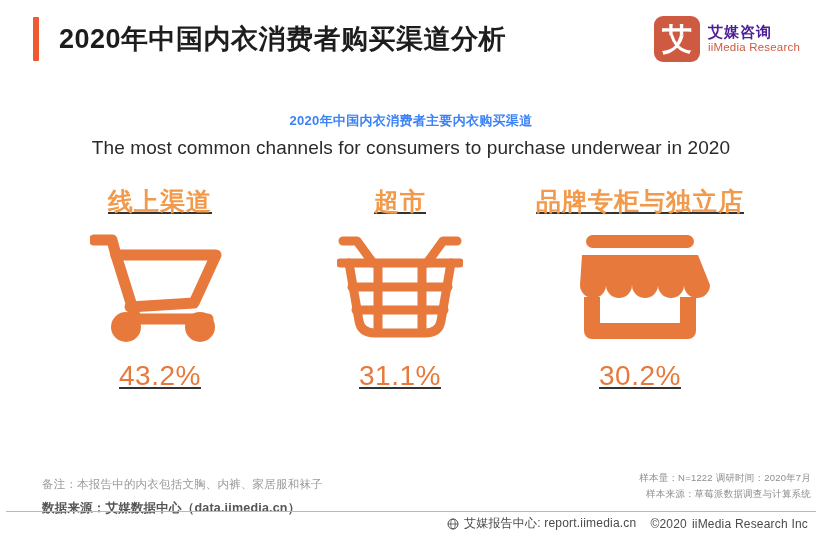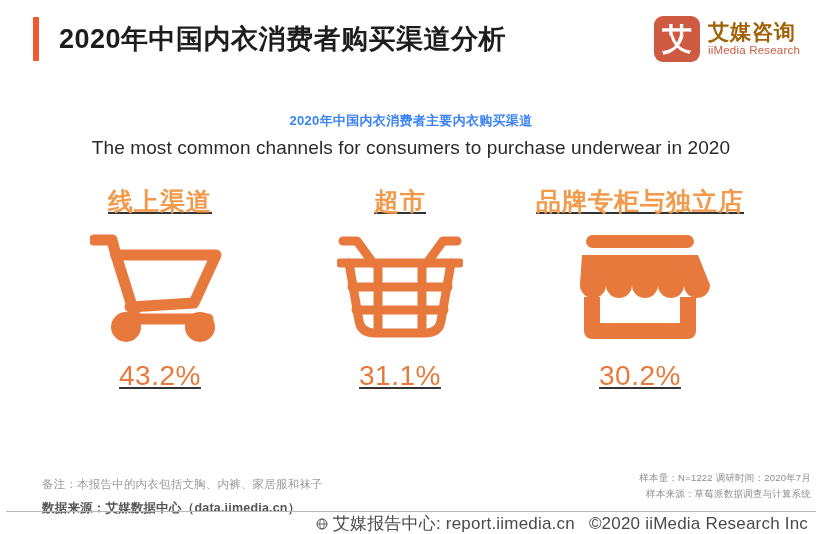--- a/index.html
+++ b/index.html
@@ -68,22 +68,22 @@
     font-weight: 700;
     line-height: 1;
     font-family: "Liberation Sans", "DejaVu Sans", sans-serif;
   }
   .brand-text {
     display: flex;
     flex-direction: column;
     justify-content: center;
   }
   .brand-cn {
-    color: #a16207;
-    font-size: 21px;
+    color: #4c1d95;
+    font-size: 15px;
     font-weight: 700;
     line-height: 1.15;
     letter-spacing: 1px;
   }
   .brand-en {
     color: #CE5A41;
     font-size: 11.5px;
     font-weight: 400;
     line-height: 1.2;
     letter-spacing: 0.2px;
@@ -204,21 +204,21 @@
     width: 822px;
     height: 21px;
     display: flex;
     align-items: center;
     justify-content: flex-end;
     padding-right: 14px;
     box-sizing: border-box;
     gap: 5px;
   }
   .bottom-text {
-    font-size: 17px;
+    font-size: 12px;
     color: #4a4a4a;
     letter-spacing: 0.2px;
     white-space: nowrap;
     text-align: center;
   }
   .globe-icon {
     display: inline-flex;
     align-items: center;
     color: #4a4a4a;
   }

